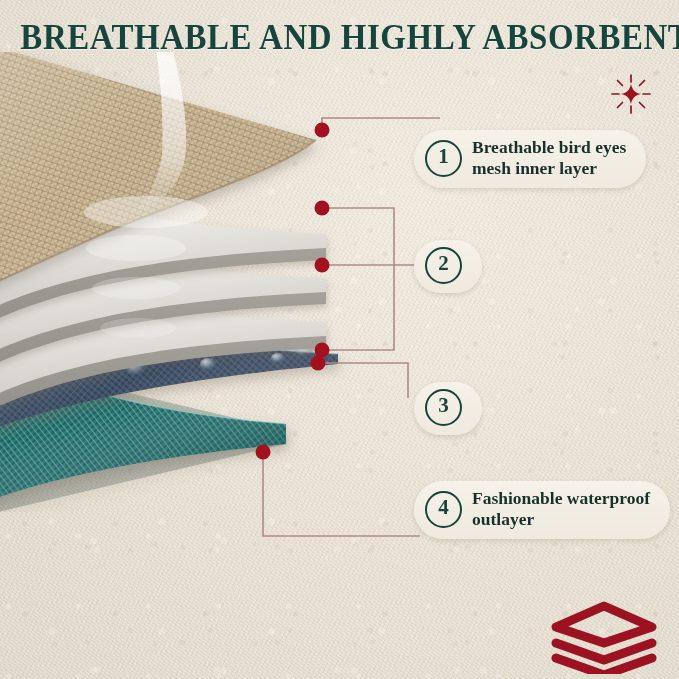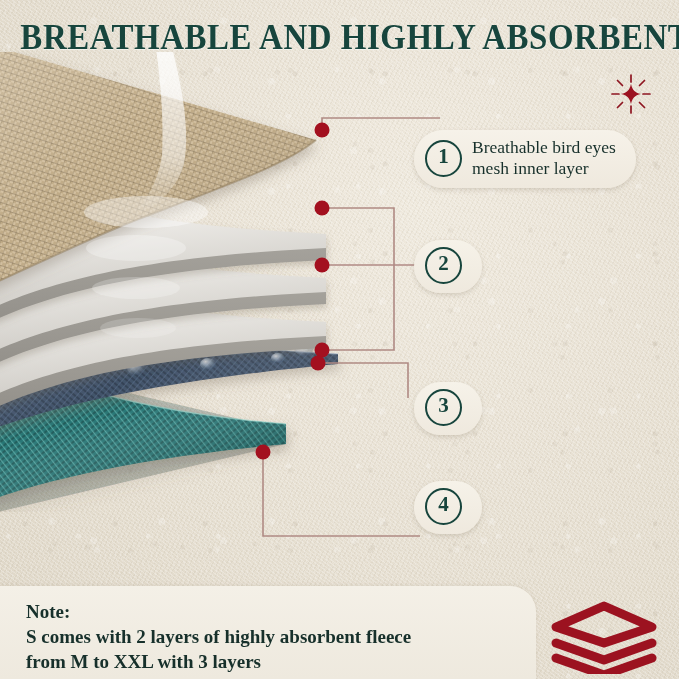--- a/index.html
+++ b/index.html
@@ -121,21 +121,21 @@
     color: #17453d;
     font-family: "Liberation Serif", "DejaVu Serif", serif;
     font-weight: bold;
     font-size: 21px;
     line-height: 29px;
     text-align: center;
   }
   .pill-text {
     color: #17302b;
     font-family: "Liberation Serif", "DejaVu Serif", serif;
-    font-weight: normal;
+    font-weight: bold;
     font-size: 17.5px;
     line-height: 21px;
     white-space: pre-line;
   }
 
   
   .note {
     position: absolute;
     left: 0;
     top: 586px;
@@ -353,29 +353,24 @@
   <div class="pill" style="left:414px; top:240px;">
     <div class="badge">2</div>
   </div>
 
   <div class="pill" style="left:414px; top:382px;">
     <div class="badge">3</div>
   </div>
 
   <div class="pill" style="left:414px; top:481px;">
     <div class="badge">4</div>
-  </div>
-
-  <div class="note">
-    <div class="note-inner">
-      <div class="note-line">Note:</div>
-      <div class="note-line">S comes with 2 layers of highly absorbent fleece</div>
-      <div class="note-line">from M to XXL with 3 layers</div>
-    </div>
-  </div>
+    <div class="pill-text">Fashionable waterproof
+outlayer</div>
+  </div>
+
 
   <div class="brand-mark">
     <svg viewBox="0 0 120 78" width="120" height="78">
       <g fill="none" stroke="#9c1220" stroke-width="9" stroke-linecap="round" stroke-linejoin="round">
         <path d="M10 31 L58 10 L106 31 L58 47 Z"></path>
         <path d="M10 47 L58 64 L106 47"></path>
         <path d="M10 62 L58 79 L106 62"></path>
       </g>
     </svg>
   </div>

